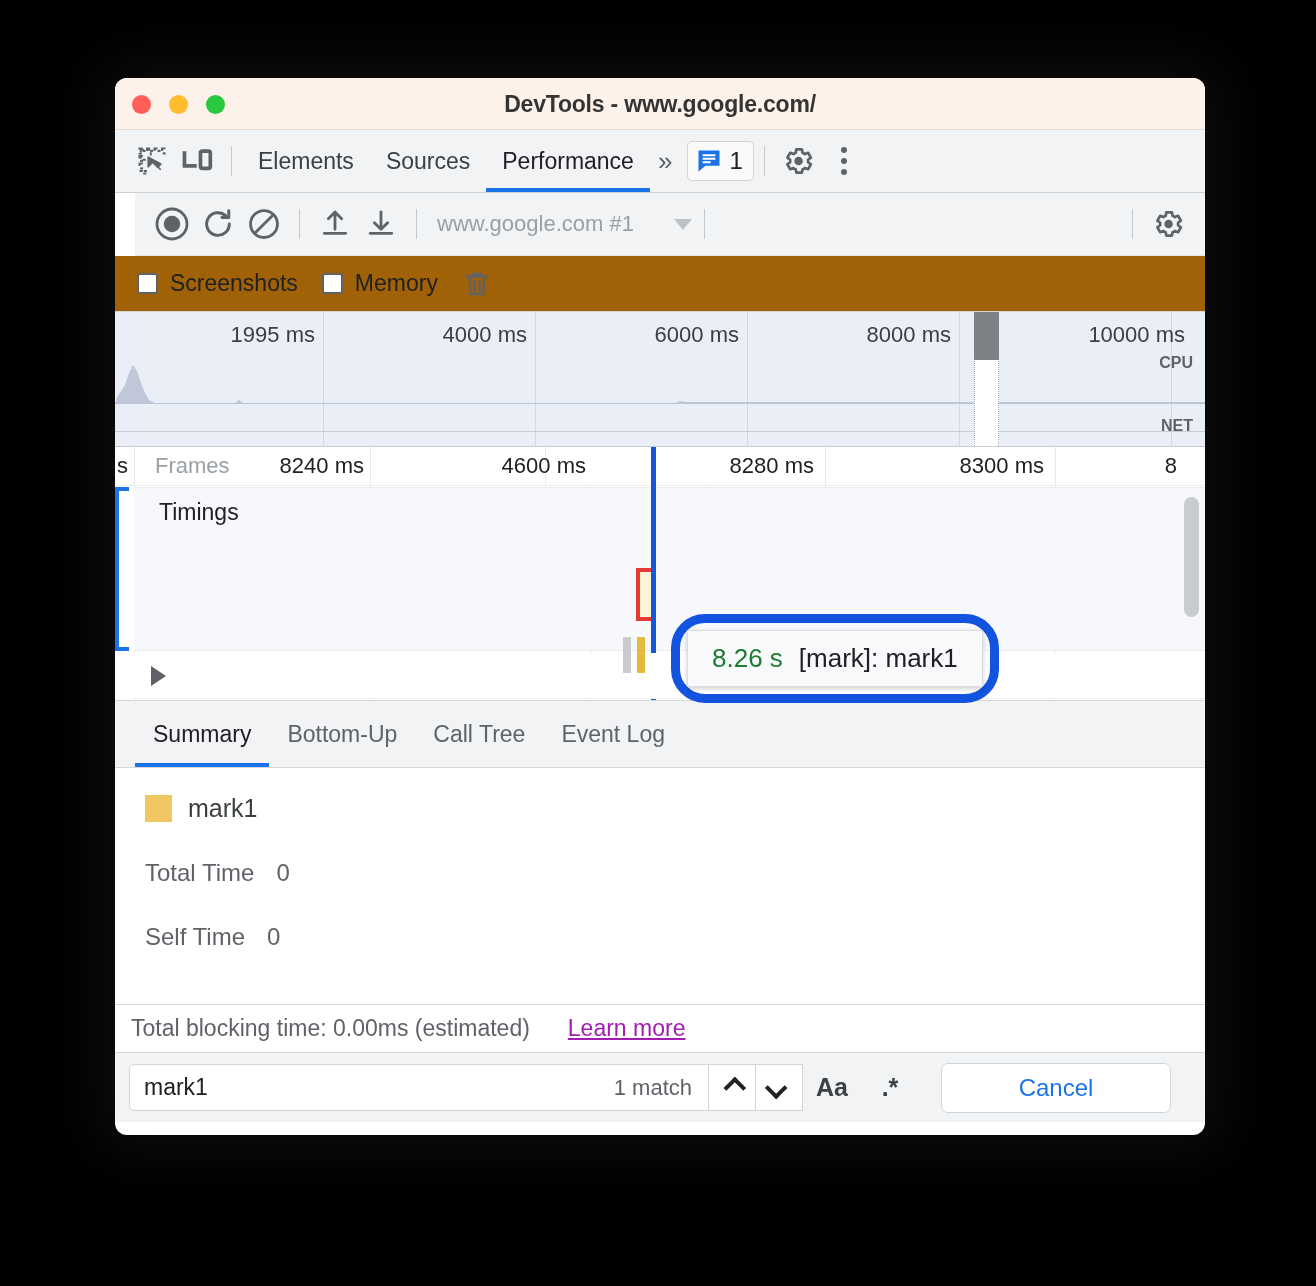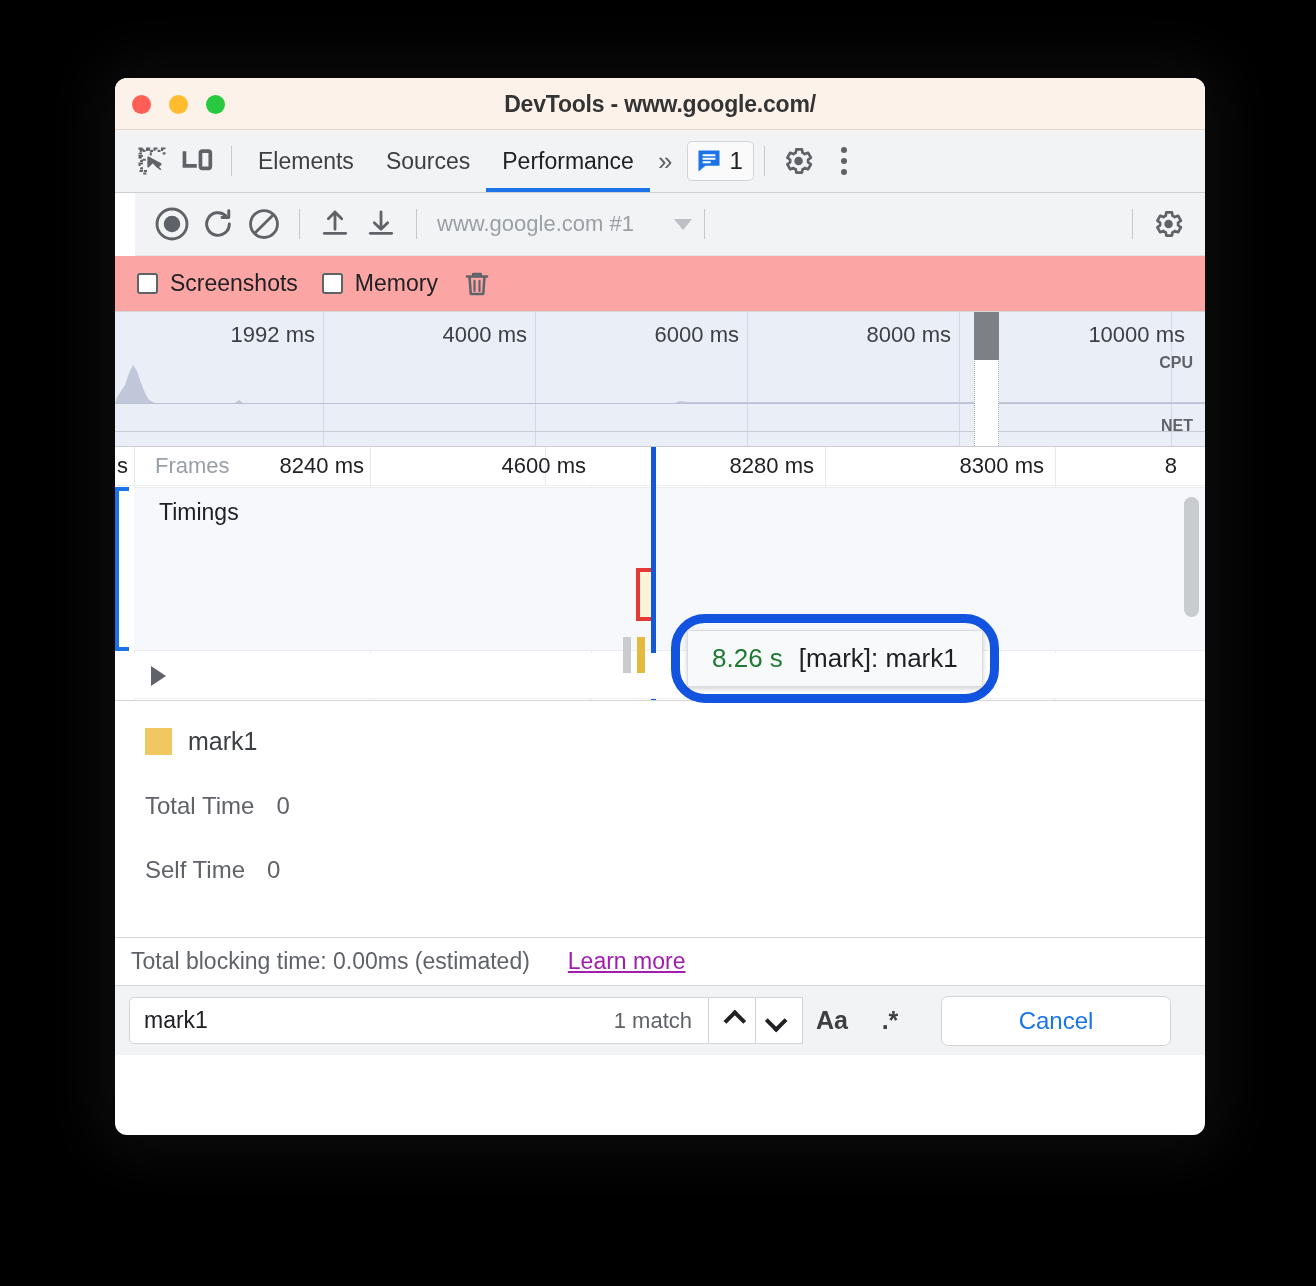--- a/index.html
+++ b/index.html
@@ -107,21 +107,21 @@
   }
   .caret-dn {
     width: 0; height: 0;
     border-left: 9px solid transparent;
     border-right: 9px solid transparent;
     border-top: 11px solid #bdc1c6;
   }
   
   #capturerow {
     height: 56px;
-    background: #fca5a5;
+    background: #a16207;
     display: flex; align-items: center;
     padding: 0 14px;
     gap: 8px;
     border-bottom: 1px solid #d4d6d8;
   }
   .cbox {
     display: flex; align-items: center; gap: 12px;
     padding: 0 8px;
   }
   .cbox .box {
@@ -448,21 +448,21 @@
 
     <div id="overview">
       <div class="ov-grid" style="left:208px"></div>
       <div class="ov-grid" style="left:420px"></div>
       <div class="ov-grid" style="left:632px"></div>
       <div class="ov-grid" style="left:844px"></div>
       <div class="ov-grid" style="left:1056px"></div>
       <div class="ov-hr" style="top:91px"></div>
       <div class="ov-hr" style="top:119px"></div>
 
-      <div class="ov-label" style="left:208px">1992 ms</div>
+      <div class="ov-label" style="left:208px">1995 ms</div>
       <div class="ov-label" style="left:420px">4000 ms</div>
       <div class="ov-label" style="left:632px">6000 ms</div>
       <div class="ov-label" style="left:844px">8000 ms</div>
       <div class="ov-label" style="left:1078px">10000 ms</div>
 
       <div class="ov-side" id="ov-cpu-label">CPU</div>
       <div class="ov-side" id="ov-net-label">NET</div>
 
       <svg style="position:absolute;left:0;top:45px;width:1090px;height:47px" viewBox="0 0 1090 47" preserveAspectRatio="none">
         <path d="M0 47 L2 40 L6 34 L10 28 L14 16 L18 8 L22 14 L26 26 L30 36 L34 43 L40 46 L120 46 L124 43 L128 46 L300 46 L430 46 L560 46 L565 44 L572 45 L700 45 L860 45 L1090 45 L1090 47 Z" fill="#b9c0d4" opacity="0.85"></path>
@@ -518,20 +518,26 @@
     <div id="tooltip-wrap">
       <div id="tooltip-ring">
         <div id="tooltip-box">
           <span id="tt-time">8.26 s</span>
           <span id="tt-text">[mark]: mark1</span>
         </div>
       </div>
     </div>
 
     <div id="bottom">
+      <div id="subtabs">
+        <div class="subtab active">Summary</div>
+        <div class="subtab">Bottom-Up</div>
+        <div class="subtab">Call Tree</div>
+        <div class="subtab">Event Log</div>
+      </div>
 
       <div id="summary-body">
         <div id="sum-head">
           <span id="sum-swatch"></span>
           <span id="sum-name">mark1</span>
         </div>
         <div class="sum-row">
           <span>Total Time</span>
           <span>0</span>
         </div>

